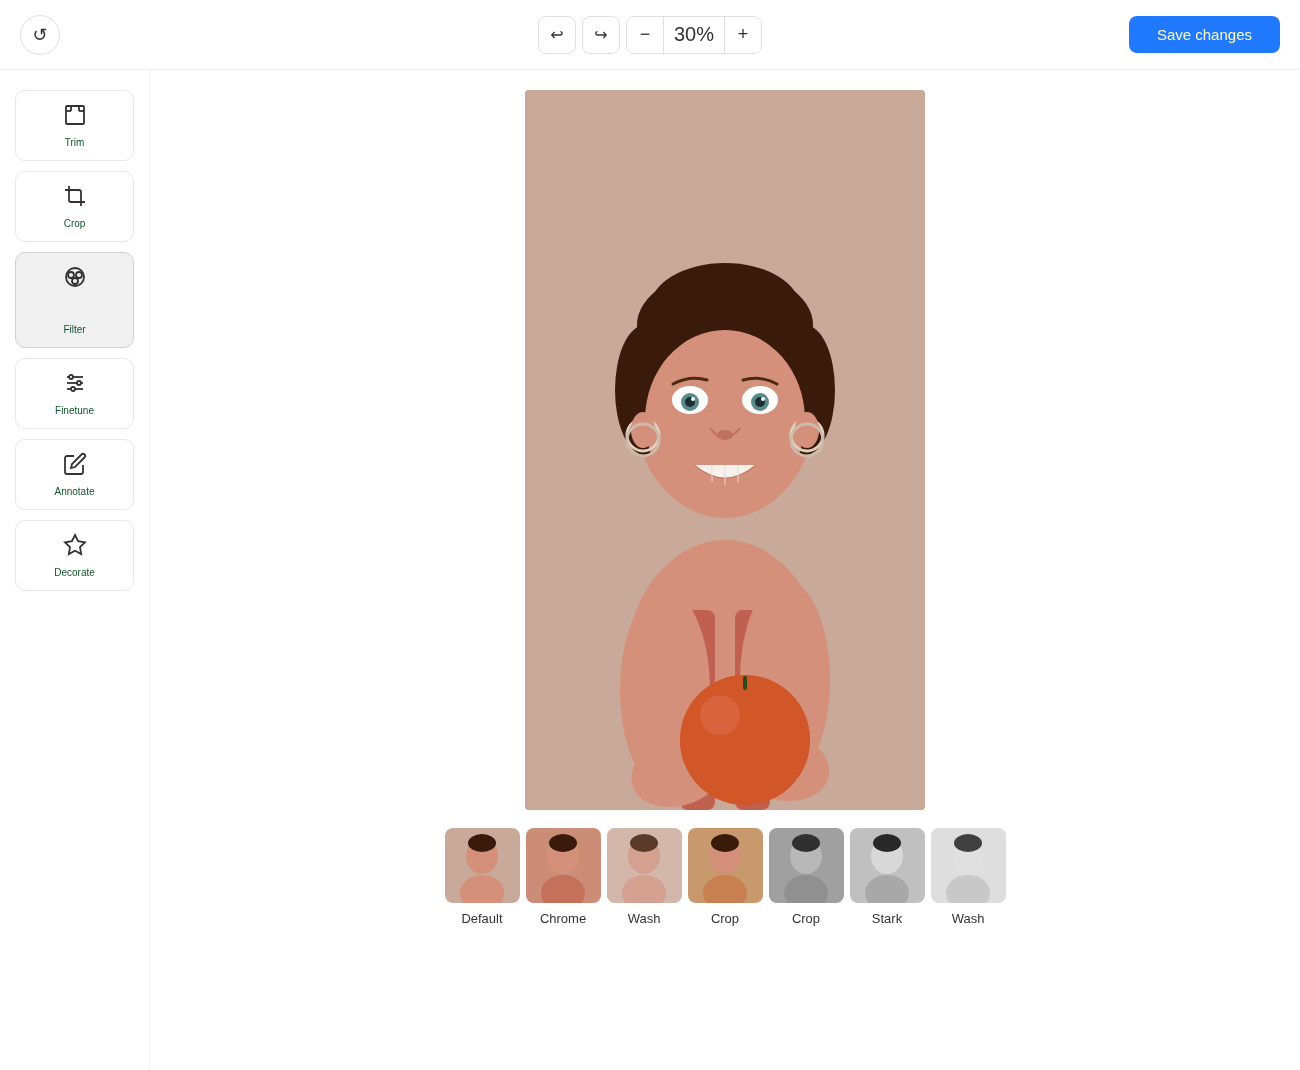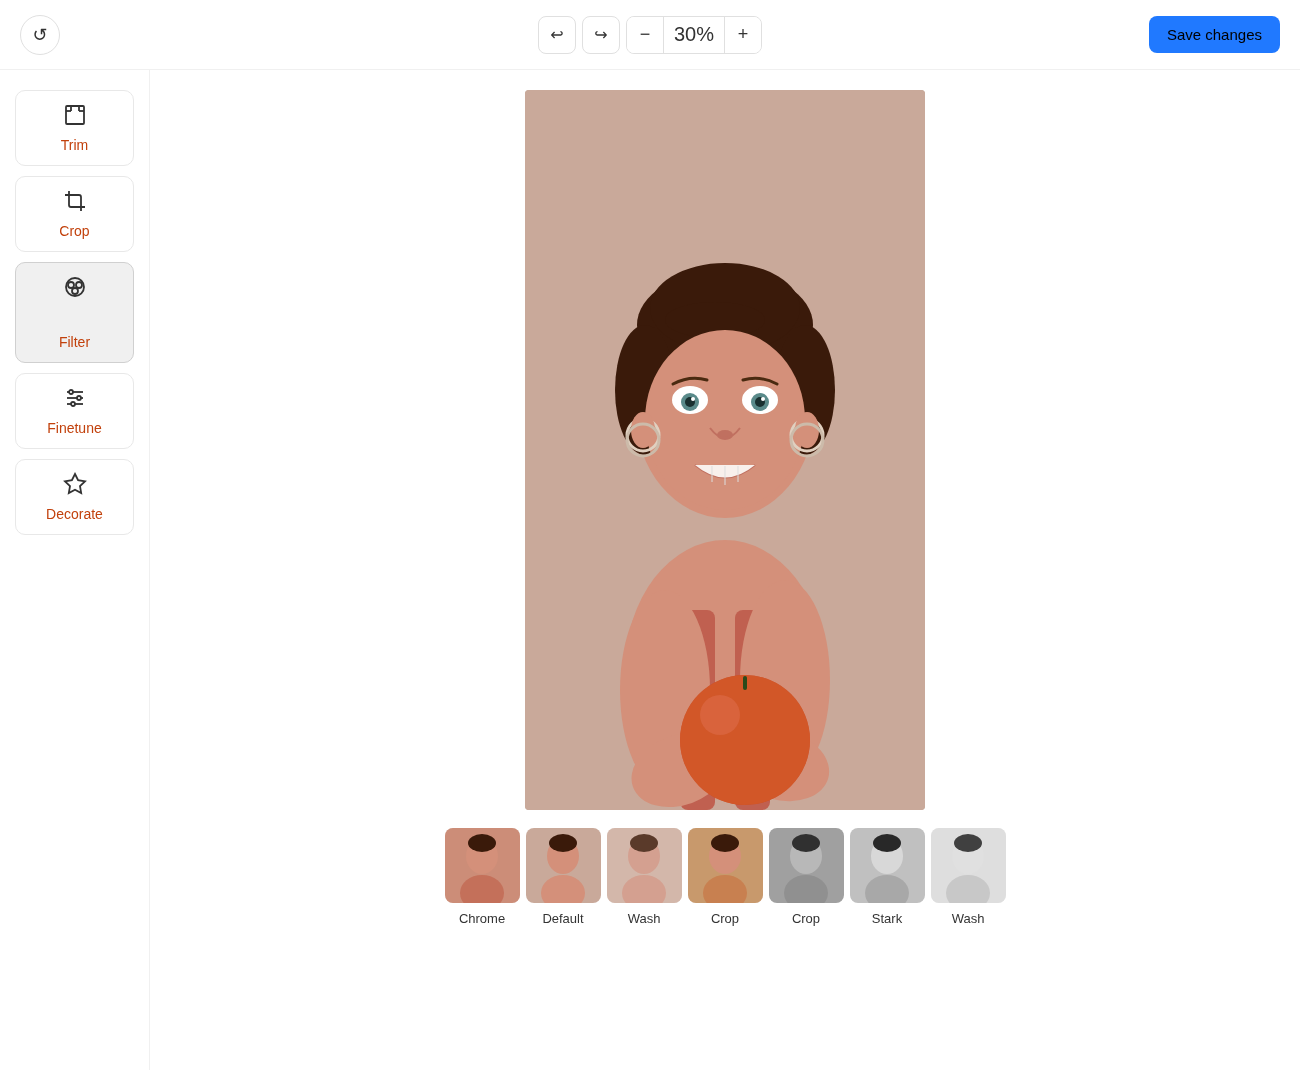--- a/index.html
+++ b/index.html
@@ -85,24 +85,24 @@
       font-size: 20px;
       color: #333;
       border-left: 1px solid #e0e0e0;
       border-right: 1px solid #e0e0e0;
       height: 100%;
       display: flex;
       align-items: center;
     }
     .save-btn {
       background: #2079FF;
-      color: #000000;
+      color: #fef9c3;
       border: none;
       border-radius: 8px;
-      padding: 10px 18px;
+      padding: 10px 28px;
       font-size: 15px;
       cursor: pointer;
       font-weight: 500;
     }
 
     
     .main {
       display: flex;
       height: calc(1070px - 70px);
     }
@@ -120,22 +120,22 @@
       width: 100%;
       padding: 12px 10px;
       border-radius: 10px;
       border: 1px solid #e8e8e8;
       background: #fff;
       cursor: pointer;
       display: flex;
       flex-direction: column;
       align-items: center;
       gap: 6px;
-      font-size: 14px;
-      color: #c2410c;
+      font-size: 10px;
+      color: #14532d;
     }
     .tool-btn.active {
       background: #f0f0f0;
       border-color: #d0d0d0;
       gap: 31px;
     }
     .tool-icon {
       font-size: 22px;
       line-height: 1;
     }
@@ -279,20 +279,29 @@
           <line x1="4" y1="12" x2="20" y2="12"></line>
           <line x1="4" y1="18" x2="20" y2="18"></line>
           <circle cx="8" cy="6" r="2" fill="white" stroke="#333" stroke-width="1.8"></circle>
           <circle cx="16" cy="12" r="2" fill="white" stroke="#333" stroke-width="1.8"></circle>
           <circle cx="10" cy="18" r="2" fill="white" stroke="#333" stroke-width="1.8"></circle>
         </svg>
       </span>
       <span>Finetune</span>
     </button>
 
+    <button class="tool-btn">
+      <span class="tool-icon">
+        <svg width="24" height="24" viewBox="0 0 24 24" fill="none" stroke="#333" stroke-width="1.8">
+          <path d="M11 4H4a2 2 0 00-2 2v14a2 2 0 002 2h14a2 2 0 002-2v-7"></path>
+          <path d="M18.5 2.5a2.121 2.121 0 013 3L12 15l-4 1 1-4 9.5-9.5z"></path>
+        </svg>
+      </span>
+      <span>Annotate</span>
+    </button>
 
     <button class="tool-btn">
       <span class="tool-icon">
         <svg width="24" height="24" viewBox="0 0 24 24" fill="none" stroke="#333" stroke-width="1.8">
           <polygon points="12,2 15.09,8.26 22,9.27 17,14.14 18.18,21.02 12,17.77 5.82,21.02 7,14.14 2,9.27 8.91,8.26"></polygon>
         </svg>
       </span>
       <span>Decorate</span>
     </button>
   </div>
@@ -364,50 +373,50 @@
 
         <ellipse cx="118" cy="340" rx="12" ry="18" fill="#d4907a"></ellipse>
         <ellipse cx="282" cy="340" rx="12" ry="18" fill="#d4907a"></ellipse>
 
         <circle cx="118" cy="350" r="16" fill="none" stroke="#ccbbaa" stroke-width="3"></circle>
         <circle cx="282" cy="350" r="16" fill="none" stroke="#ccbbaa" stroke-width="3"></circle>
       </svg>
     </div>
 
     <div class="filter-strip">
+
+      <div class="filter-item">
+        <div class="filter-thumb">
+          <svg viewBox="0 0 75 75" xmlns="http://www.w3.org/2000/svg">
+            <rect width="75" height="75" fill="#c9a99a"></rect>
+            <ellipse cx="37" cy="28" rx="16" ry="18" fill="#d4907a"></ellipse>
+            <ellipse cx="37" cy="65" rx="22" ry="18" fill="#d4907a"></ellipse>
+            <ellipse cx="37" cy="15" rx="14" ry="9" fill="#3a1a0a"></ellipse>
+          </svg>
+        </div>
+        <span class="filter-label">Default</span>
+      </div>
 
       <div class="filter-item">
         <div class="filter-thumb">
           <svg viewBox="0 0 75 75" xmlns="http://www.w3.org/2000/svg">
             <rect width="75" height="75" fill="#c9a99a"></rect>
             <rect width="75" height="75" fill="rgba(210,100,70,0.4)"></rect>
             <ellipse cx="37" cy="28" rx="16" ry="18" fill="#d4907a"></ellipse>
             <ellipse cx="37" cy="65" rx="22" ry="18" fill="#c4705a"></ellipse>
             <ellipse cx="37" cy="15" rx="14" ry="9" fill="#3a1a0a"></ellipse>
           </svg>
         </div>
         <span class="filter-label">Chrome</span>
       </div>
 
       <div class="filter-item">
         <div class="filter-thumb">
           <svg viewBox="0 0 75 75" xmlns="http://www.w3.org/2000/svg">
             <rect width="75" height="75" fill="#c9a99a"></rect>
-            <ellipse cx="37" cy="28" rx="16" ry="18" fill="#d4907a"></ellipse>
-            <ellipse cx="37" cy="65" rx="22" ry="18" fill="#d4907a"></ellipse>
-            <ellipse cx="37" cy="15" rx="14" ry="9" fill="#3a1a0a"></ellipse>
-          </svg>
-        </div>
-        <span class="filter-label">Default</span>
-      </div>
-
-      <div class="filter-item">
-        <div class="filter-thumb">
-          <svg viewBox="0 0 75 75" xmlns="http://www.w3.org/2000/svg">
-            <rect width="75" height="75" fill="#c9a99a"></rect>
             <rect width="75" height="75" fill="rgba(230,210,200,0.35)"></rect>
             <ellipse cx="37" cy="28" rx="16" ry="18" fill="#d4a090"></ellipse>
             <ellipse cx="37" cy="65" rx="22" ry="18" fill="#d4a090"></ellipse>
             <ellipse cx="37" cy="15" rx="14" ry="9" fill="#5a3a2a"></ellipse>
           </svg>
         </div>
         <span class="filter-label">Wash</span>
       </div>
 
 

